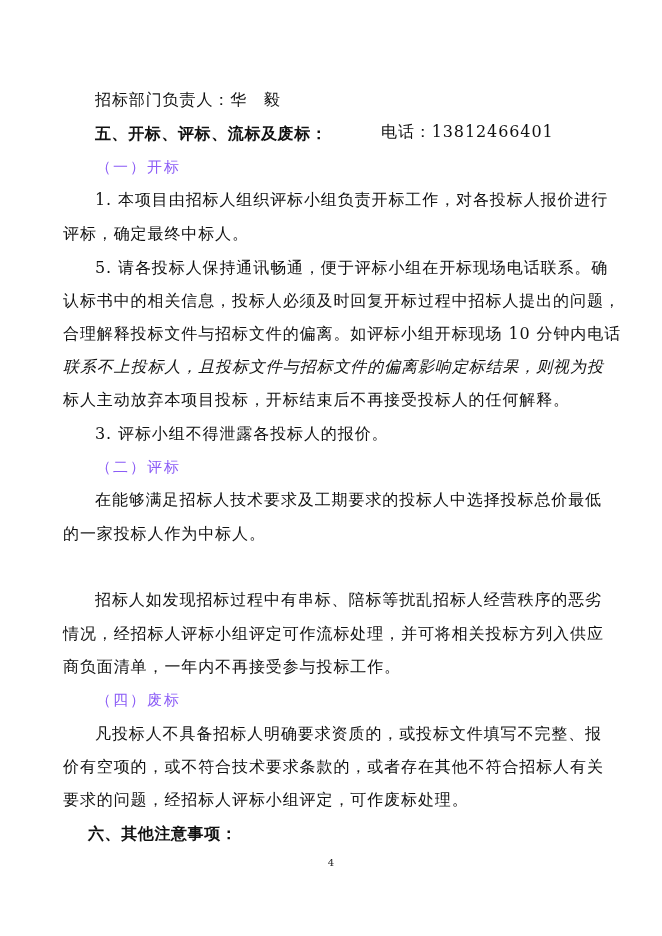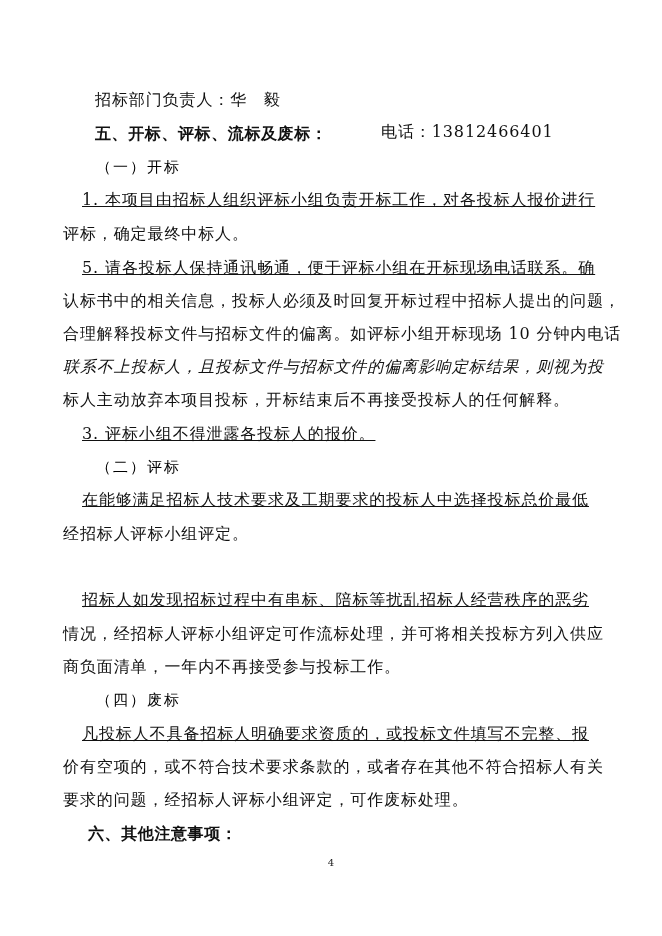--- a/index.html
+++ b/index.html
@@ -7,23 +7,23 @@
       width: 662px; height: 936px; position: relative; overflow: hidden;
       font-family: "DejaVu Serif", "Liberation Serif", serif;
       color: #111111;
     }
     .page { position: absolute; left: 0; top: 0; width: 662px; height: 928px; }
     .line {
       position: absolute; left: 63px; width: 536px;
       font-size: 16px; line-height: 20px; white-space: nowrap;
       letter-spacing: 0.9px;
     }
-    .indent { left: 82px; text-decoration: underline; }
+    .indent { left: 95px; }
     .bold { font-weight: bold; font-family: "DejaVu Sans", "Liberation Sans", sans-serif; letter-spacing: 0.6px; }
-    .sub { left: 96px; color: #000000; font-size: 15px; letter-spacing: 2px; }
+    .sub { left: 96px; color: #8b5cf6; font-size: 15px; letter-spacing: 2px; }
     .contact-name { position: absolute; left: 95px; }
     .contact-phone { position: absolute; left: 381px; }
     .page-number { position: absolute; left: 0; width: 662px; top: 857px; text-align: center; font-size: 10px; color: #222; }
   </style>
 </head>
 <body>
 
 <div class="page">
 
   <div class="line" style="top:90px;">
@@ -41,21 +41,21 @@
   <div class="line indent" style="top:258px;">5. 请各投标人保持通讯畅通，便于评标小组在开标现场电话联系。确</div>
   <div class="line" style="top:291px;">认标书中的相关信息，投标人必须及时回复开标过程中招标人提出的问题，</div>
   <div class="line" style="top:324px;">合理解释投标文件与招标文件的偏离。如评标小组开标现场 10 分钟内电话</div>
   <div class="line" style="top:357px;font-style:italic;">联系不上投标人，且投标文件与招标文件的偏离影响定标结果，则视为投</div>
   <div class="line" style="top:390px;">标人主动放弃本项目投标，开标结束后不再接受投标人的任何解释。</div>
 
   <div class="line indent" style="top:424px;">3. 评标小组不得泄露各投标人的报价。</div>
 
   <div class="line sub" style="top:457px;">（二）评标</div>
   <div class="line indent" style="top:490px;">在能够满足招标人技术要求及工期要求的投标人中选择投标总价最低</div>
-  <div class="line" style="top:524px;">经招标人评标小组评定。</div>
+  <div class="line" style="top:524px;">的一家投标人作为中标人。</div>
 
   <div class="line indent" style="top:590px;">招标人如发现招标过程中有串标、陪标等扰乱招标人经营秩序的恶劣</div>
   <div class="line" style="top:624px;">情况，经招标人评标小组评定可作流标处理，并可将相关投标方列入供应</div>
   <div class="line sub" style="top:690px;">（四）废标</div>
 
   <div class="line" style="top:657px;">商负面清单，一年内不再接受参与投标工作。</div>
   <div class="line indent" style="top:724px;">凡投标人不具备招标人明确要求资质的，或投标文件填写不完整、报</div>
   <div class="line" style="top:757px;">价有空项的，或不符合技术要求条款的，或者存在其他不符合招标人有关</div>
   <div class="line" style="top:790px;">要求的问题，经招标人评标小组评定，可作废标处理。</div>
 

